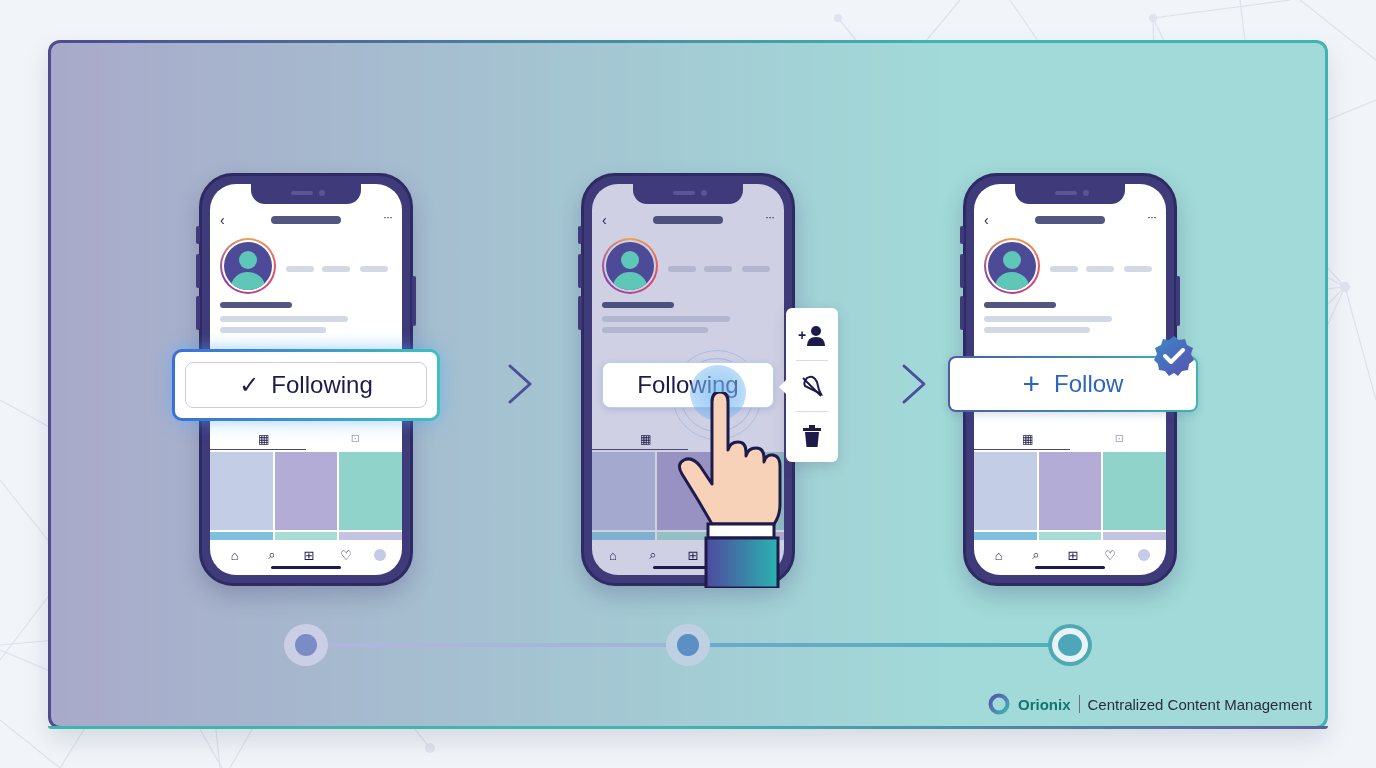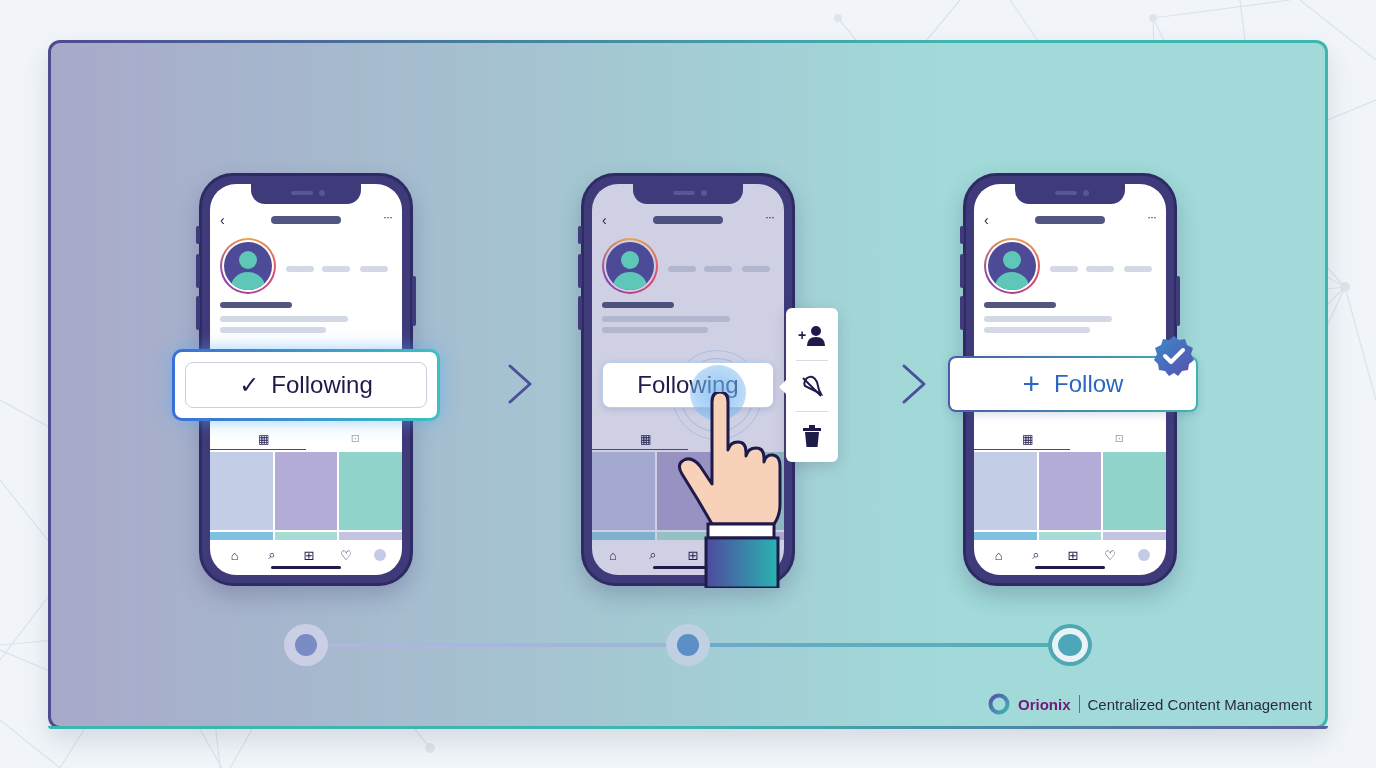--- a/index.html
+++ b/index.html
@@ -119,21 +119,21 @@
   }
   .plus { font-size:30px; color:#2b66c2; line-height:1; }
   .badge { position:absolute; left:1152px; top:334px; width:44px; height:44px; }
 
   .arrow { position:absolute; }
   .progress-line { position:absolute; top:643px; height:4px; border-radius:2px; }
   .step { position:absolute; border-radius:50%; }
 
   .brand { position:absolute; left:988px; top:692px; height:24px; display:flex; align-items:center; gap:8px; }
   .brand-logo { width:22px; height:22px; }
-  .brand-name { font-weight:bold; font-size:15px; color:#701a75; }
+  .brand-name { font-weight:bold; font-size:15px; color:#0f766e; }
   .brand-sep { width:1px; height:18px; background:#6b6f85; }
   .brand-tag { font-size:15px; color:#2a2d40; }
 </style>
 </head>
 <body>
 
 <svg class="network" viewBox="0 0 1376 768">
   <g stroke="#dde1ec" stroke-width="1.2" fill="none">
     <line x1="838" y1="18" x2="1060" y2="290"></line>
     <line x1="960" y1="0" x2="862" y2="118"></line>

